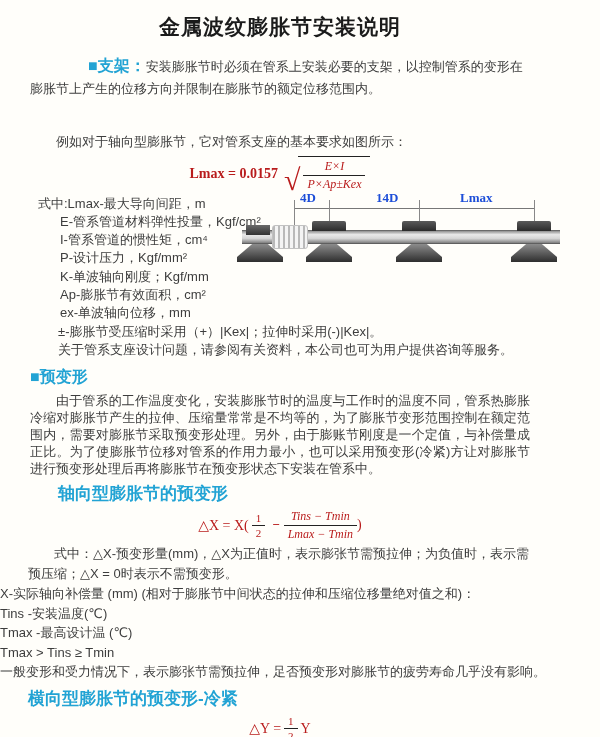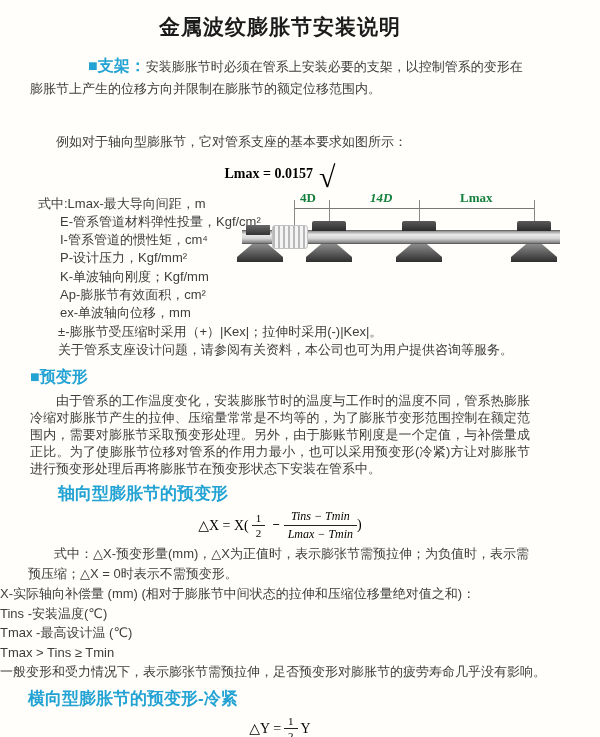--- a/index.html
+++ b/index.html
@@ -17,21 +17,21 @@
   .p-body { margin:0 30px; line-height:21.5px; color:#3d3d3d; }
   .p1 { margin-top:13px; text-indent:58px; }
   .p2 { text-indent:26px;margin-top:32px; }
   .sec-marker { color:var(--accent,#22a3d4); font-size:16px; }
   .sec-label { color:var(--accent,#22a3d4); font-size:16px; font-weight:bold; }
   .sec-head { margin:7px 0 0 30px; line-height:21px; }
 
   
   .formula {
     display:flex; justify-content:center; align-items:center;
-    font-family:"Liberation Serif","DejaVu Serif",serif; color:#000000;
+    font-family:"Liberation Serif","DejaVu Serif",serif; color:#b91c1c;
   }
   .formula1 { margin-top:3px; margin-bottom:3px; height:36px; }
   .f-lhs { font-weight:bold; font-size:14px; }
   .sqrt { display:inline-flex; align-items:flex-end; margin-left:6px; }
   .sqrt-sign { font-size:30px; line-height:30px; font-weight:400; transform:translateY(3px); }
   .sqrt-body { border-top:1.5px solid #222; margin-left:-2px; padding:1px 5px 0 5px; }
   .frac { display:inline-flex; flex-direction:column; align-items:center; font-size:12px; font-style:italic; }
   .frac .num { padding:0 4px 1px; }
   .frac .den { border-top:1px solid #222; padding:1px 4px 0; }
   .formula2 { margin-top:4px; height:32px; }
@@ -51,23 +51,23 @@
               color:var(--accent,#22a3d4); line-height:22px; }
   .sub-head.lat { margin-left:28px; }
 
   .axial-notes { margin-top:3px; }
   .axial-notes .n0 { margin:0 28px; text-indent:26px; line-height:20px; }
   .axial-notes .nl { line-height:19.5px; }
 
   
   .diagram { position:absolute; top:190px; left:242px; width:356px; height:96px; }
   .dim-label { position:absolute; top:0; font-family:"Liberation Serif","DejaVu Serif",serif;
-               font-weight:bold; font-size:13px; color:#15803d; }
+               font-weight:bold; font-size:13px; color:#1d4ed8; }
   .lab-4d   { left:58px; }
-  .lab-14d  { left:128px;font-style:italic; }
+  .lab-14d  { left:134px; }
   .lab-lmax { left:218px; }
   .dim-line { position:absolute; top:18px; left:52px; width:240px; height:0; border-top:1px solid #777; }
   .tick { position:absolute; top:10px; width:0; border-left:1px solid #888; }
   .t1 { left:52px;  height:40px; }
   .t2 { left:87px;  height:32px; }
   .t3 { left:177px; height:32px; }
   .t4 { left:292px; height:32px; }
   .pipe { position:absolute; top:40px; left:0; width:356px; height:14px;
           background:linear-gradient(#8f8f8f,#e9e9e9 30%,#d6d6d6 62%,#7e7e7e);
           border-top:1px solid #6a6a6a; border-bottom:1px solid #5f5f5f; }
@@ -91,20 +91,26 @@
 
   <div class="title">金属波纹膨胀节安装说明</div>
 
   <p class="p-body p1"><span class="sec-marker">■</span><span class="sec-label">支架：</span><span>安装膨胀节时必须在管系上安装必要的支架，以控制管系的变形在膨胀节上产生的位移方向并限制在膨胀节的额定位移范围内。</span></p>
   <p class="p-body p2">例如对于轴向型膨胀节，它对管系支座的基本要求如图所示：</p>
 
   <div class="formula formula1">
     <span class="f-lhs">Lmax = 0.0157</span>
     <span class="sqrt">
       <span class="sqrt-sign">√</span>
+      <span class="sqrt-body">
+        <span class="frac">
+          <span class="num">E×I</span>
+          <span class="den">P×Ap±Kex</span>
+        </span>
+      </span>
     </span>
   </div>
 
   <div class="defs">
     <div>式中:Lmax-最大导向间距，m</div>
     <div>E-管系管道材料弹性投量，Kgf/cm²</div>
     <div>I-管系管道的惯性矩，cm⁴</div>
     <div>P-设计压力，Kgf/mm²</div>
     <div>K-单波轴向刚度；Kgf/mm</div>
     <div>Ap-膨胀节有效面积，cm²</div>

